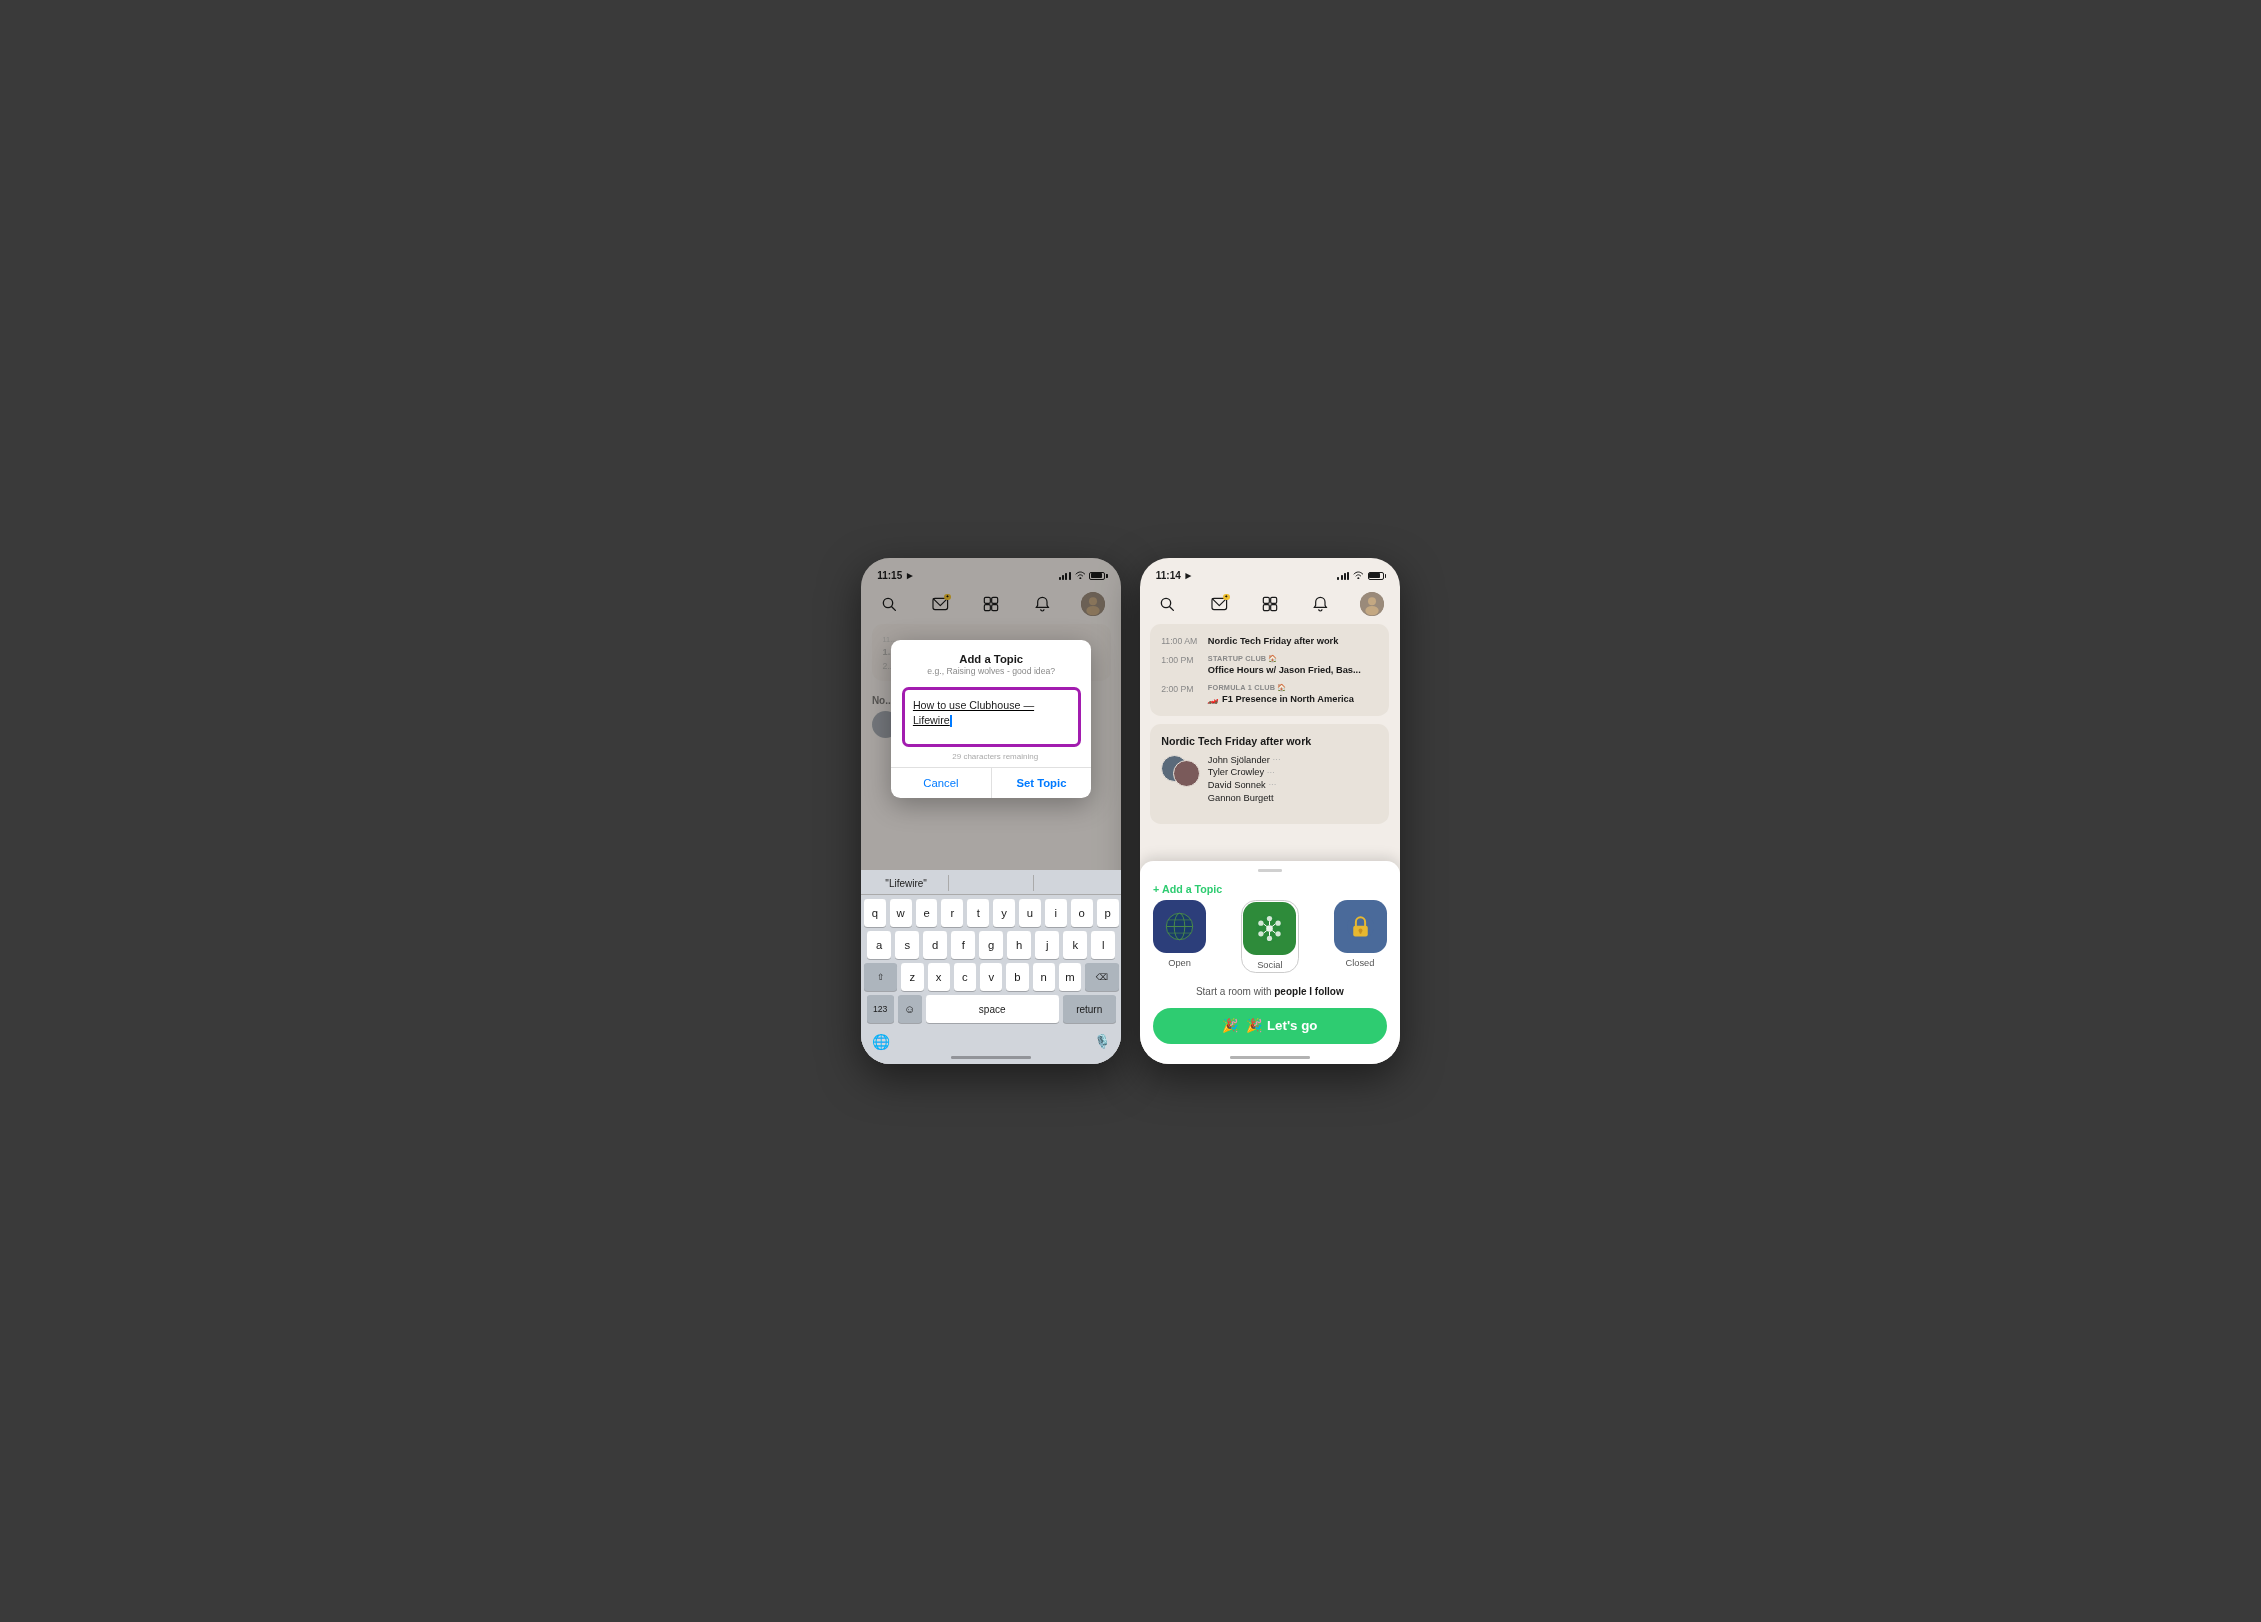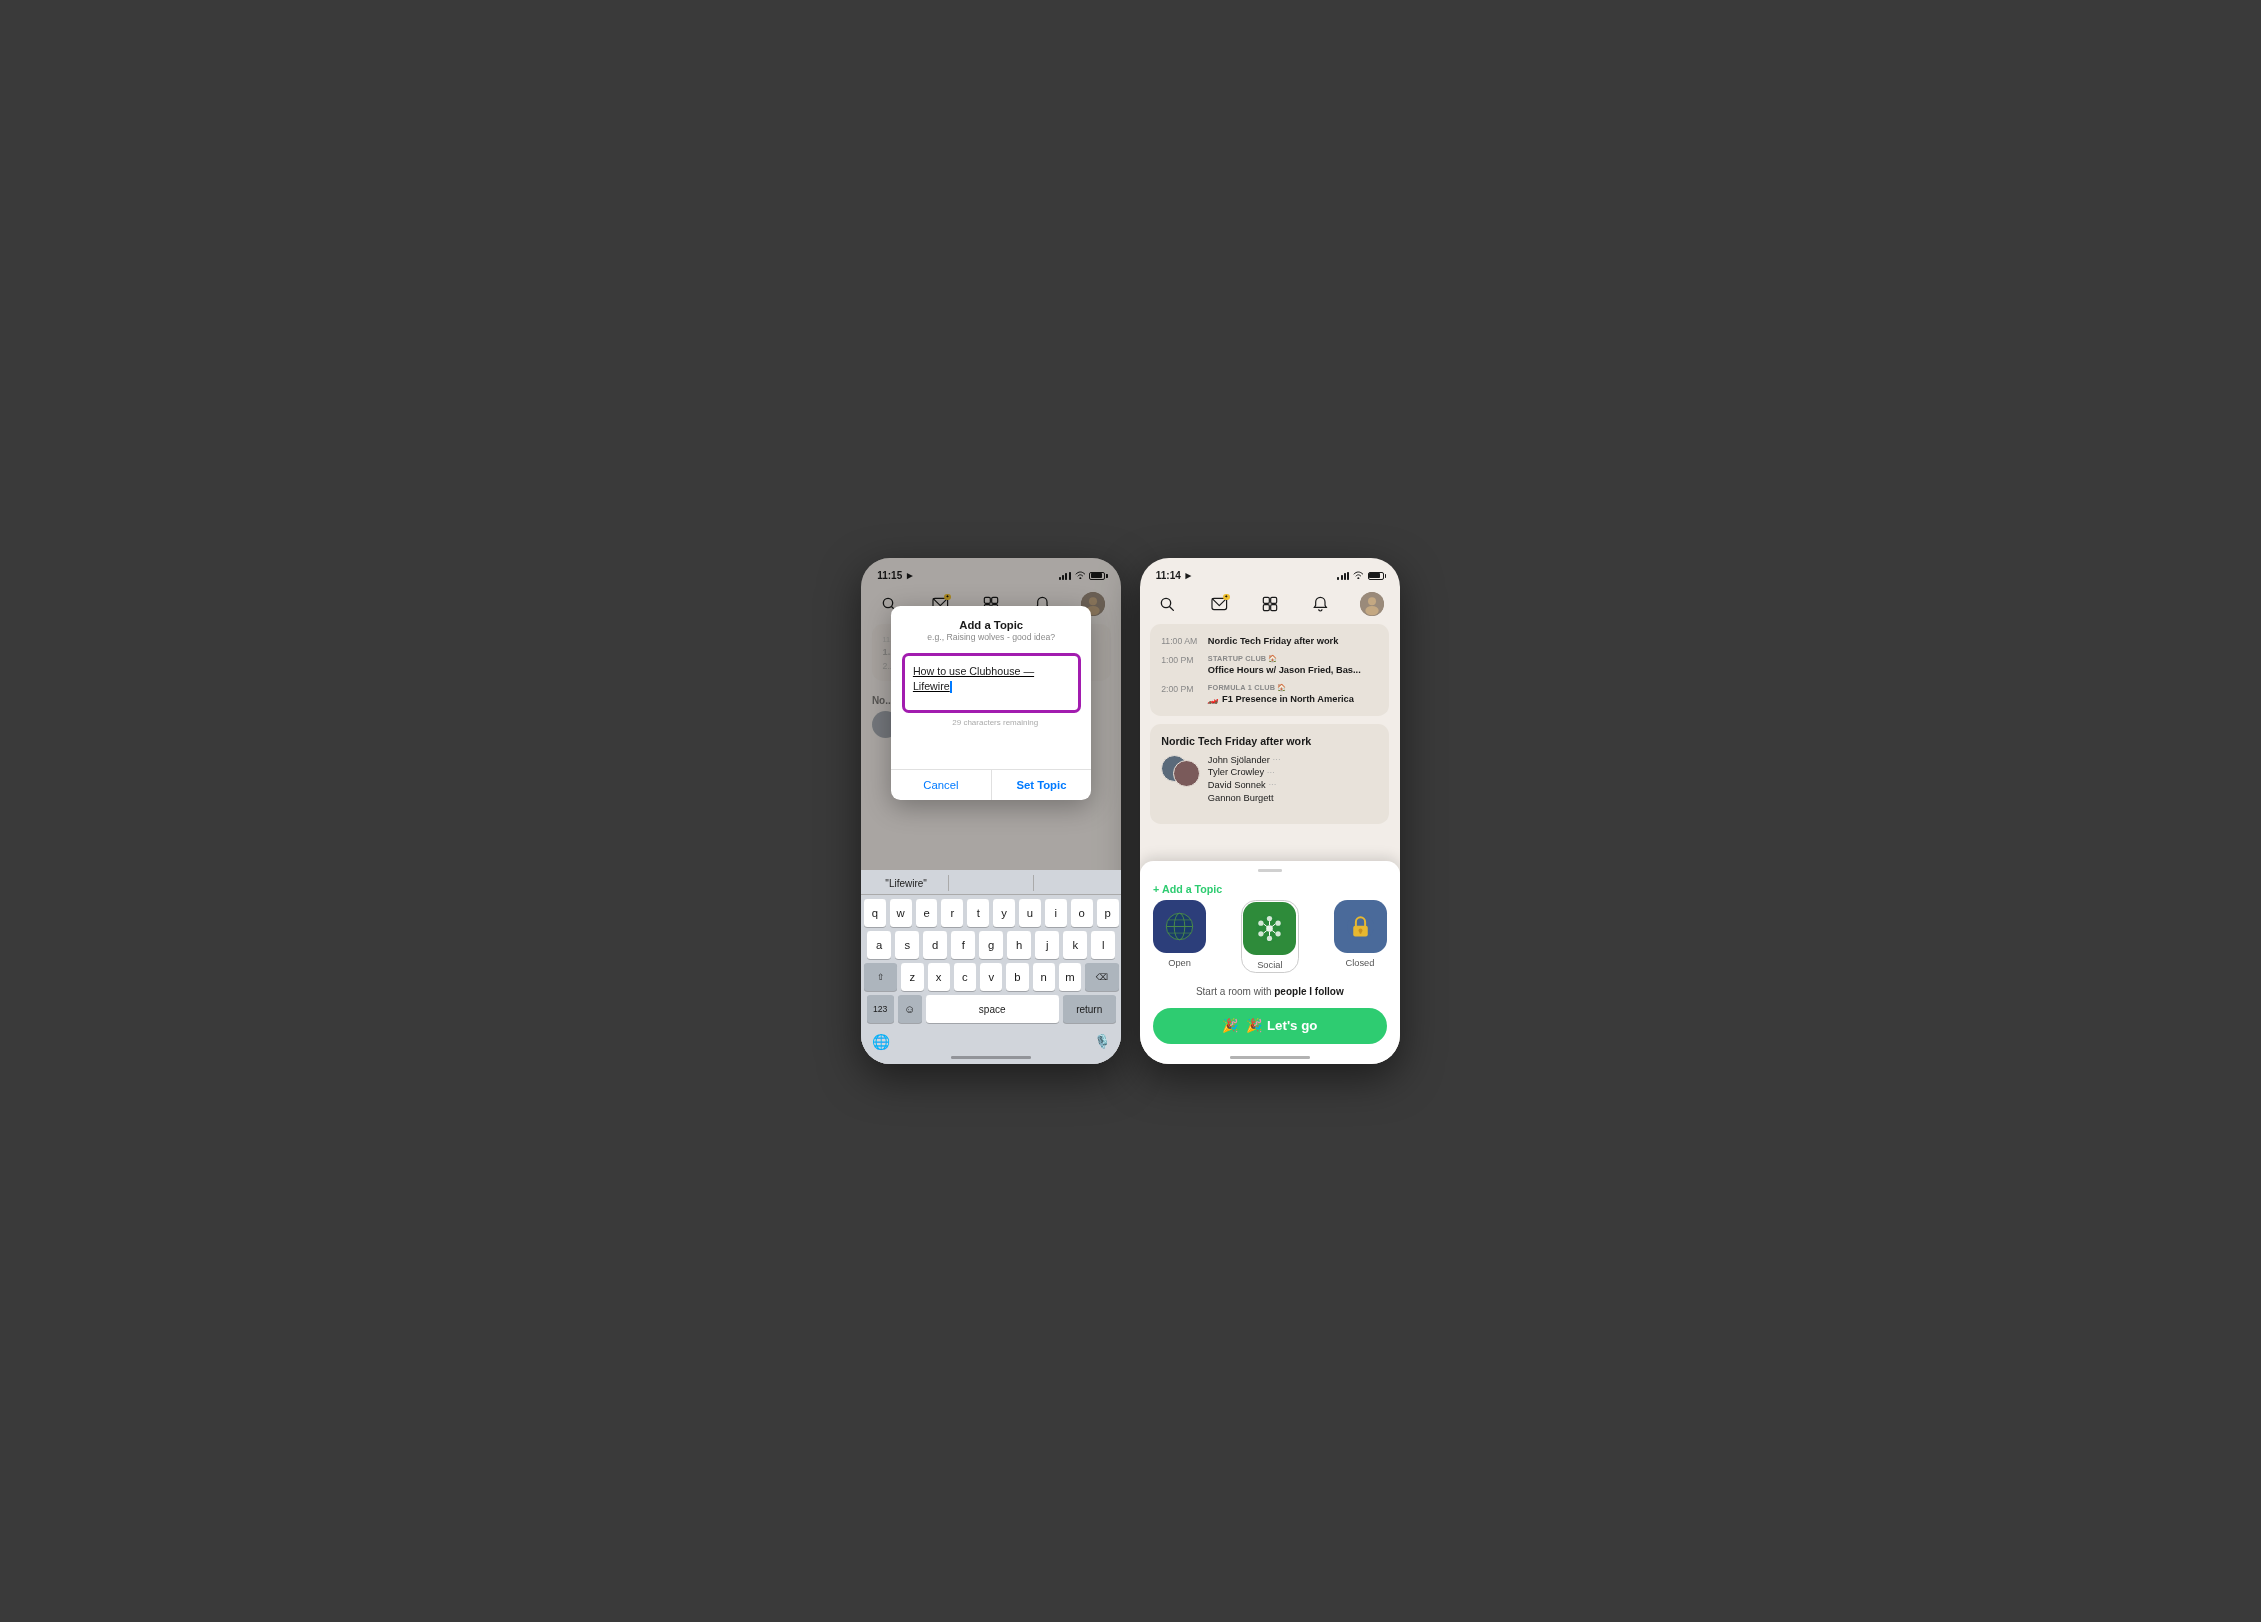--- a/index.html
+++ b/index.html
@@ -125,21 +125,21 @@
 
     
     .modal-overlay {
       position: absolute;
       top: 0; left: 0; right: 0; bottom: 0;
       background: rgba(0,0,0,0.3);
       z-index: 10;
       display: flex;
       align-items: flex-start;
       justify-content: center;
-      padding-top: 48px;
+      padding-top: 82px;
     }
     .modal-box {
       background: white;
       border-radius: 9.3px;
       width: 200px;
       overflow: hidden;
       box-shadow: 0 6.7px 27px rgba(0,0,0,0.3);
     }
     .modal-header {
       padding: 13.3px 13.3px 5.3px;
@@ -182,21 +182,20 @@
     .modal-char-count {
       text-align: center;
       font-size: 8px;
       color: #aaa;
       padding: 2.7px 0 5.3px;
       margin-left: 8px;
     }
     .modal-buttons {
       display: flex;
       border-top: 0.7px solid #e0e0e0;
-      margin-top: 36px;
     }
     .modal-btn {
       flex: 1;
       padding: 9.3px;
       text-align: center;
       font-size: 11.3px;
       cursor: pointer;
     }
     .modal-btn-cancel { color: #007aff; border-right: 0.7px solid #e0e0e0; }
     .modal-btn-set { color: #007aff; font-weight: 600; }

